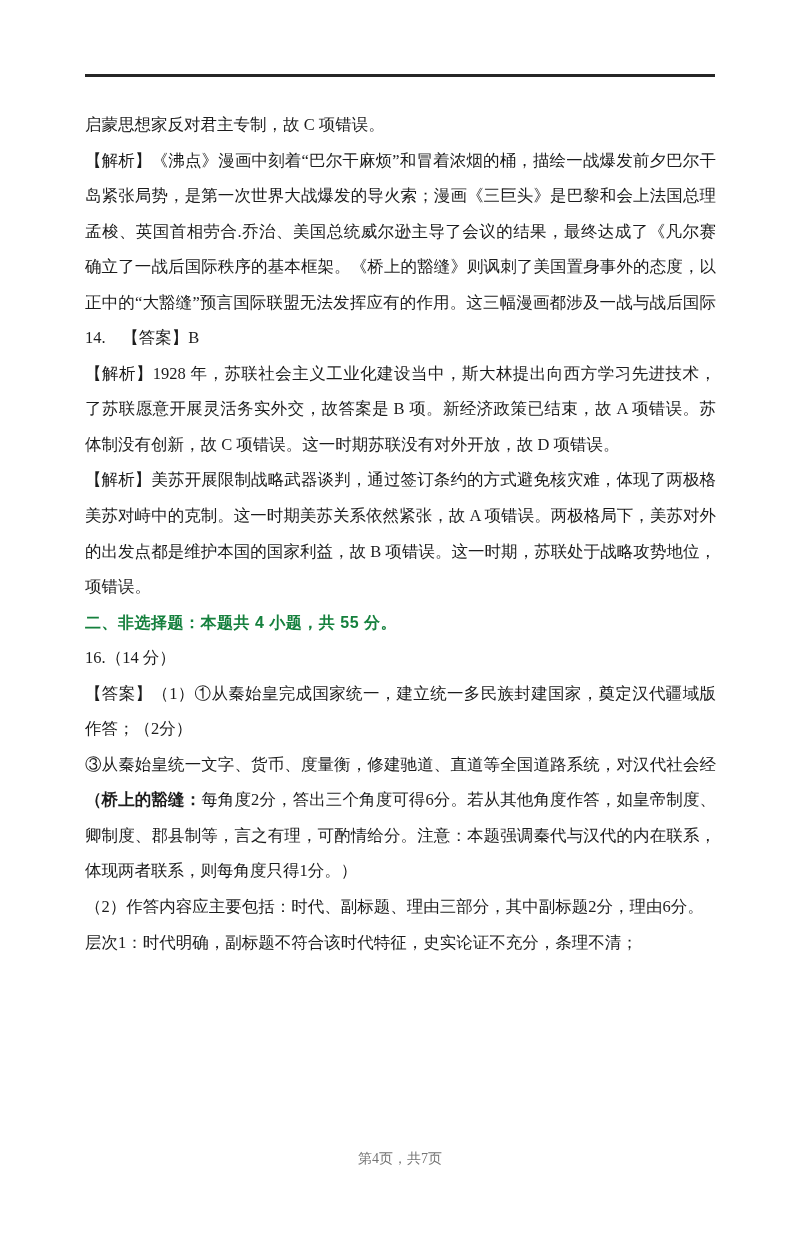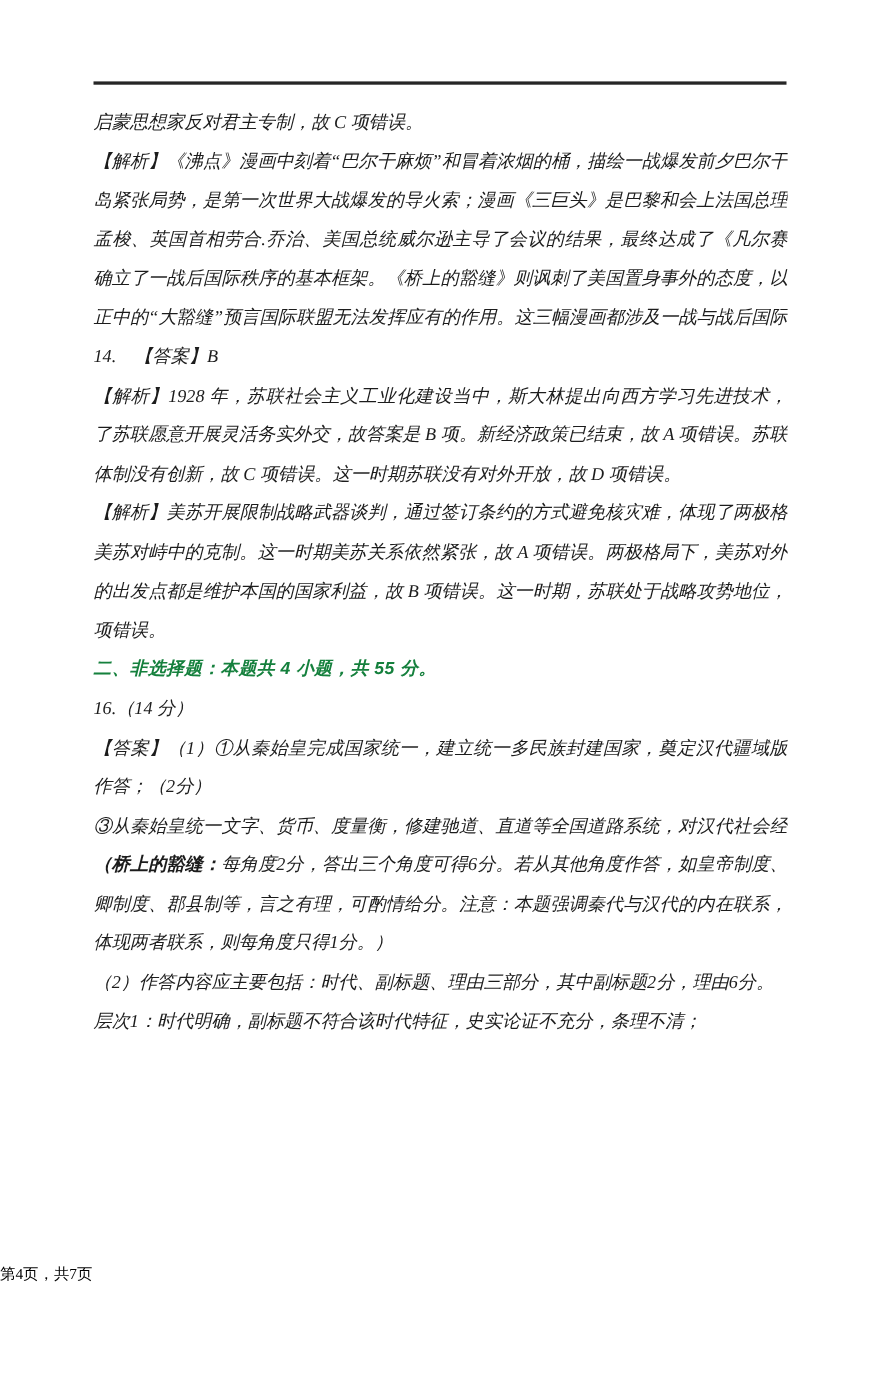--- a/index.html
+++ b/index.html
@@ -14,24 +14,23 @@
     overflow:hidden;
   }
   .top-rule {
     position:absolute;
     left:85px; top:74px;
     width:630px; height:3px;
     background:#262626;
   }
   .content {
     position:absolute;
-    left:85px; top:93px;
+    left:85px; top:107px;
     width:631px;
     font-size:16.5px;
-    font-style:italic;
   }
   .block .line {
     line-height:35.55px;
     height:35.55px;
     white-space:nowrap;
   }
   
   .block .line.fill {
     white-space:normal;
     overflow:hidden;
@@ -44,22 +43,23 @@
     font-weight:bold;
     font-size:16px;
     letter-spacing:0.5px;
     color:#15803d;
   }
   .bold-prefix { font-weight:bold; }
   .footer {
     position:absolute;
     left:0; top:1150px;
     width:100%;
+    text-align:center;
     font-size:14px;
-    color:#000000;
+    color:#737373;
   }
 </style>
 </head>
 <body>
 
 <div class="page">
   <div class="top-rule"></div>
   <main class="content" id="content">
       <div class="block">
         <div class="line">启蒙思想家反对君主专制，故 C 项错误。</div>

